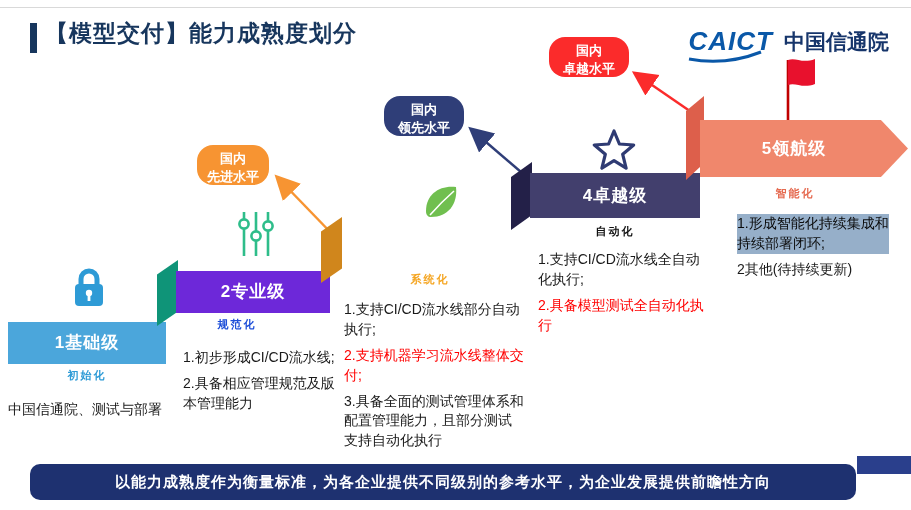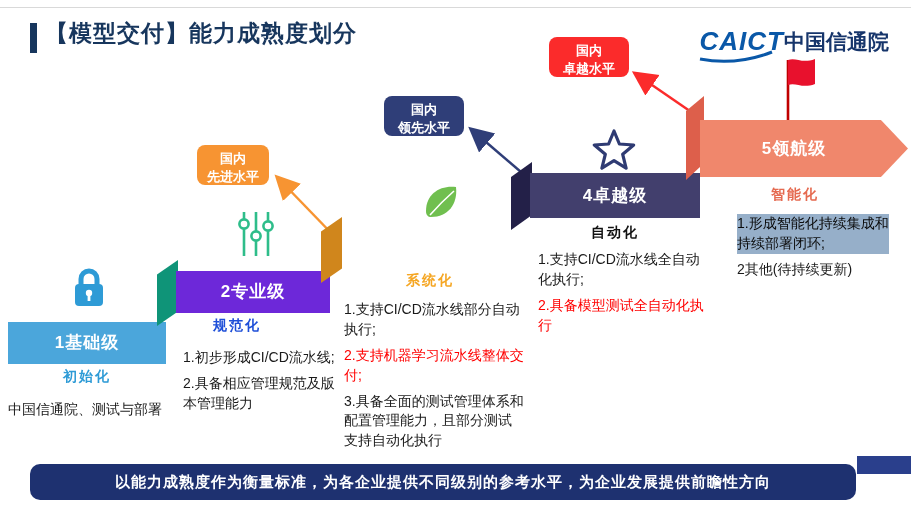--- a/index.html
+++ b/index.html
@@ -1,30 +1,30 @@
 <!DOCTYPE html>
 <html><head>
 <meta charset="utf-8">
 <style>
   html,body{margin:0;padding:0;background:#fff;font-family:"Liberation Sans", sans-serif;}
   .slide{position:relative;width:911px;height:510px;background:#fff;overflow:hidden;box-shadow:0 0 0 1px #d9d9d9;margin-top:8px;}
 
   
   .title-accent{position:absolute;left:30px;top:15px;width:7px;height:30px;background:#17365D;}
   .page-title{position:absolute;left:45px;top:10px;font-size:23px;font-weight:bold;color:#17365D;letter-spacing:1px;}
-  .logo{position:absolute;right:22px;top:18px;display:flex;align-items:center;gap:0;}
+  .logo{position:absolute;right:22px;top:18px;display:flex;align-items:center;gap:11px;}
   .caict-wrap{position:relative;display:inline-block;}
   .caict{font-size:26px;font-weight:800;color:#0A58A8;letter-spacing:1px;font-style:italic;}
   .swoosh{position:absolute;left:-2px;bottom:-7px;}
   .org{font-size:21px;font-weight:bold;color:#16356B;font-family:Liberation Serif, serif;}
 
   
   .bar{position:absolute;color:#fff;font-weight:bold;font-size:17px;text-align:center;letter-spacing:1px;}
   .riser{position:absolute;}
-  .keyword{position:absolute;font-weight:bold;font-size:14px;text-align:center;letter-spacing:2px;}
+  .keyword{position:absolute;font-weight:bold;font-size:11px;text-align:center;letter-spacing:2px;}
   .desc{position:absolute;font-size:14px;color:#1a1a1a;line-height:1.42;}
   .desc-item{margin-bottom:6px;}
   .desc-item.red{color:#FF0000;}
   .desc-item.highlight{background:#96AFC9;color:#0b0b0b;}
 
   .bar1{left:8px;top:314px;width:158px;height:42px;background:#4BA6DB;line-height:42px;}
   .kw1{left:8px;top:360px;width:158px;color:#2E9BD6;}
   .d1{left:8px;top:392px;width:168px;}
 
   .riser2{left:157px;top:252px;width:21px;height:66px;background:#0F9478;clip-path:polygon(100% 0,100% 78%,0 100%,0 22%);}
@@ -41,21 +41,21 @@
   .bar4{left:530px;top:165px;width:170px;height:45px;background:#423F6D;line-height:45px;}
   .kw4{left:530px;top:216px;width:170px;color:#111111;}
   .d4{left:538px;top:242px;width:172px;}
 
   .riser5{left:686px;top:88px;width:18px;height:84px;background:#DD5F4B;clip-path:polygon(100% 0,100% 80%,0 100%,0 18%);}
   .bar5{left:700px;top:112px;width:208px;height:57px;background:#F0876C;line-height:57px;clip-path:polygon(0 0,87% 0,100% 50%,87% 100%,0 100%);padding-right:20px;box-sizing:border-box;}
   .kw5{left:705px;top:178px;width:180px;color:#E56A50;}
   .d5{left:737px;top:206px;width:152px;}
 
   
-  .badge{position:absolute;border-radius:8px;color:#fff;font-weight:bold;font-size:13px;text-align:center;line-height:1.4;padding-top:5px;box-sizing:border-box;}
+  .badge{position:absolute;border-radius:16px;color:#fff;font-weight:bold;font-size:13px;text-align:center;line-height:1.4;padding-top:5px;box-sizing:border-box;}
   .badge-adv{left:197px;top:137px;width:72px;height:40px;background:#F79432;}
   .badge-lead{left:384px;top:88px;width:80px;height:40px;background:#2F3E78;}
   .badge-exc{left:549px;top:29px;width:80px;height:40px;background:#FB2B2B;}
 
   
   .icon{position:absolute;}
   .icon-lock{left:72px;top:258px;}
   .icon-sliders{left:238px;top:202px;}
   .icon-leaf{left:420px;top:176px;}
   .icon-star{left:592px;top:120px;}

